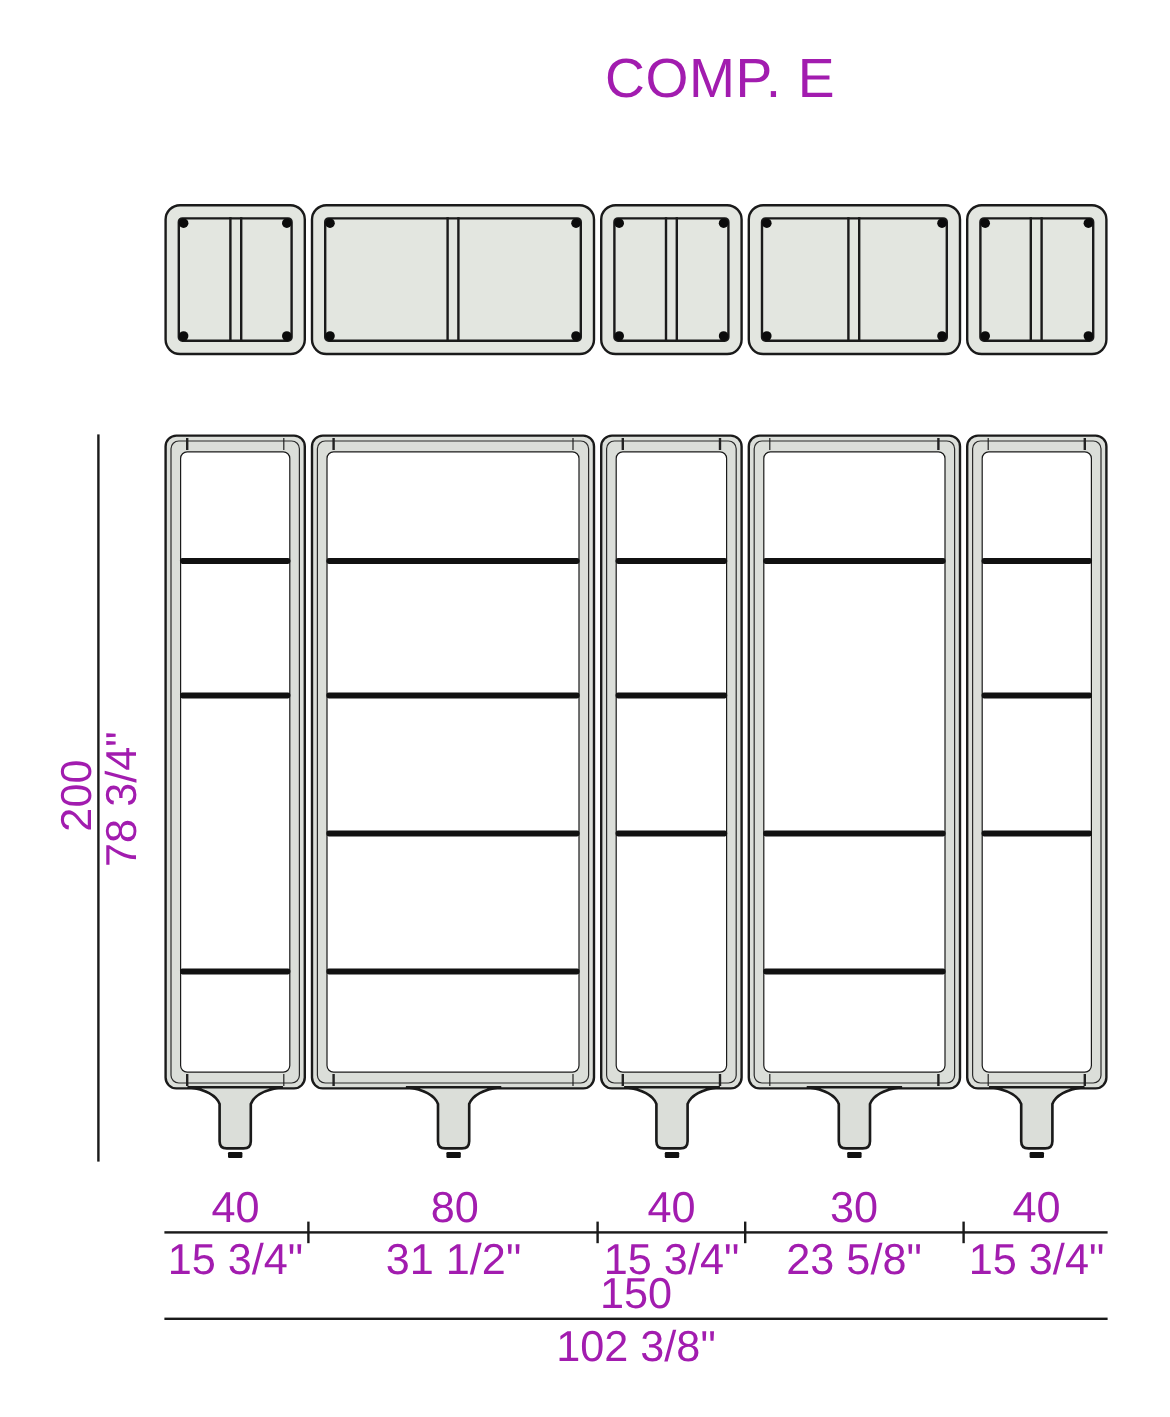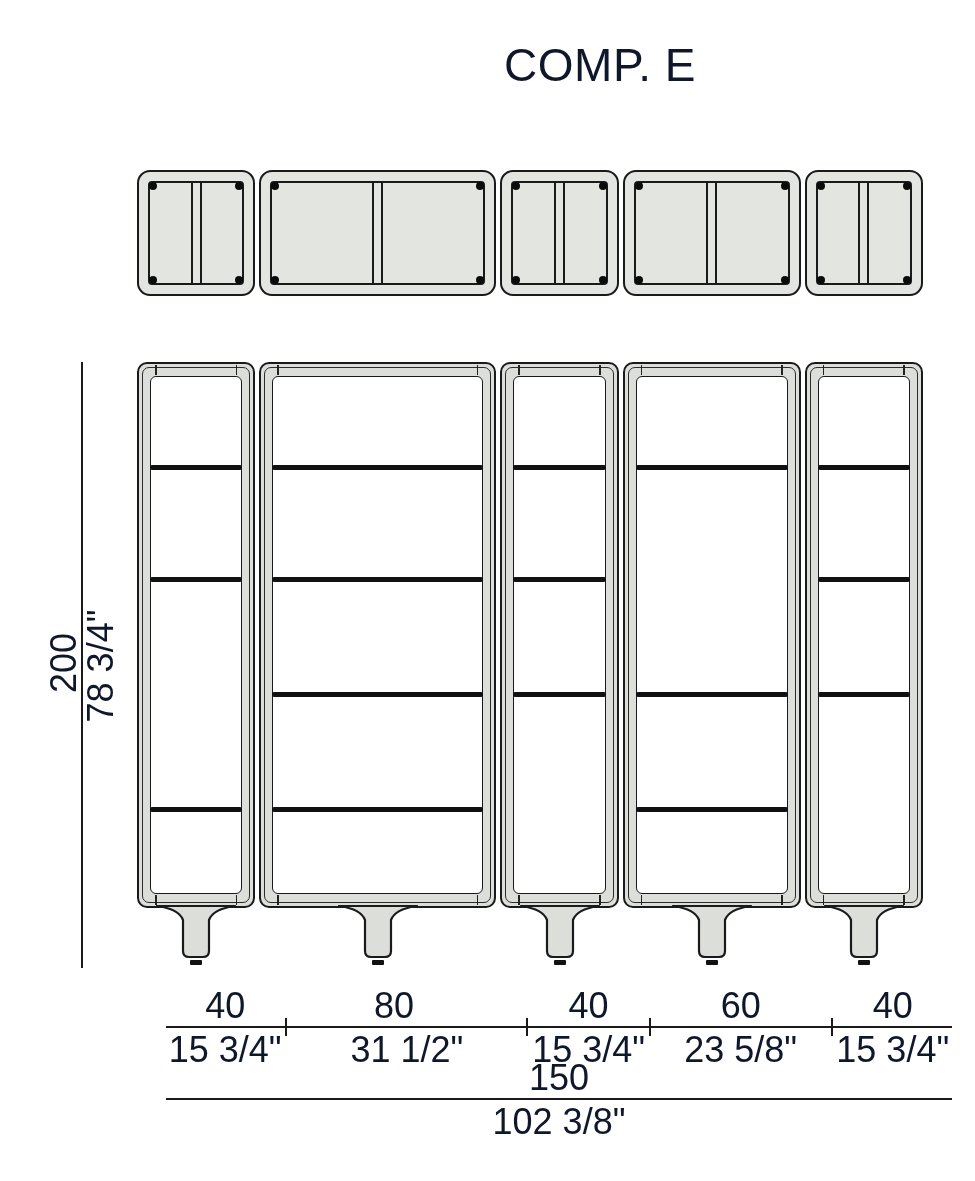--- a/index.html
+++ b/index.html
@@ -1,18 +1,18 @@
 <!DOCTYPE html>
 <html><head>
 <meta charset="utf-8">
 <style>
   html,body{margin:0;padding:0;background:#fff;}
   .canvas{
     position:relative;width:975px;height:1181px;background:#fff;overflow:hidden;
-    font-family:"Liberation Sans","DejaVu Sans",sans-serif;color:#0f172a;
+    font-family:"Liberation Sans","DejaVu Sans",sans-serif;color:#a21caf;
   }
   .title{
     position:absolute;left:600px;top:40px;transform:translateX(-50%);
     font-size:46px;line-height:1.1;letter-spacing:0.5px;white-space:nowrap;
   }
   
   .top-view{position:absolute;left:137px;top:170px;width:786px;height:126px;display:flex;gap:4px;}
   .module{position:relative;height:100%;background:#e3e6e0;border:2.4px solid #1a1a1a;border-radius:13px;box-sizing:border-box;flex:0 0 auto;}
   .m-inner{position:absolute;left:9px;right:9px;top:9px;bottom:9px;border:2px solid #1a1a1a;border-radius:4px;}
   .m-div{position:absolute;top:9px;bottom:9px;left:calc(50% - 5.5px);width:11px;border-left:2.4px solid #1a1a1a;border-right:2.4px solid #1a1a1a;box-sizing:border-box;}
@@ -25,21 +25,21 @@
   .inner{position:absolute;left:11px;right:11px;top:12px;bottom:12px;background:#fff;border:1.6px solid #1a1a1a;border-radius:6px;}
   .shelf{position:absolute;left:11px;right:11px;height:5px;background:#111;border-radius:2px;}
   .rtick{position:absolute;width:1.5px;height:10px;background:#222;}
   .rtick.t{top:1px}.rtick.b{bottom:1px}.rtick.l{left:16px}.rtick.r{right:16px}
   .leg{position:absolute;left:50%;bottom:-61px;transform:translateX(-50%);width:80px;height:62px;}
   
   .vdim-line{position:absolute;left:81px;top:362px;width:2px;height:606px;background:#1a1a1a;}
   .vlabel{position:absolute;white-space:nowrap;font-size:36px;line-height:1;}
   .vlabel.cm{left:64px;top:663px;transform:translate(-50%,-50%) rotate(-90deg);}
   .vlabel.in{left:101px;top:666px;transform:translate(-50%,-50%) rotate(-90deg);}
-  .hdims{position:absolute;left:137px;top:0;width:786px;height:1181px;pointer-events:none;margin-left:29px;}
+  .hdims{position:absolute;left:137px;top:0;width:786px;height:1181px;pointer-events:none;}
   .dim-line1{position:absolute;left:0;top:1026px;width:786px;height:2px;background:#1a1a1a;}
   .dim-line2{position:absolute;left:0;top:1098px;width:786px;height:2px;background:#1a1a1a;}
   .dtick{position:absolute;width:2px;height:18px;top:1018px;background:#1a1a1a;}
   .seg-label{position:absolute;transform:translateX(-50%);white-space:nowrap;font-size:36px;line-height:1;}
   .seg-label.cm{top:988px;}
   .seg-label.in{top:1032px;}
   .total-cm{position:absolute;left:393px;top:1060px;transform:translateX(-50%);font-size:36px;line-height:1;}
   .total-in{position:absolute;left:393px;top:1104px;transform:translateX(-50%);font-size:36px;line-height:1;}
 </style>
 </head>
@@ -176,27 +176,27 @@
     <div class="vlabel cm">200</div>
     <div class="vlabel in">78 3/4"</div>
   </div>
 
   <div class="hdims">
     <div class="dim-line1"></div>
     <div id="seg-extra">
         <div class="seg-label cm" style="left: 59.2308px;">40</div>
         <div class="seg-label in" style="left: 59.2308px;">15 3/4"</div>
         <div class="dtick" style="left: 119.462px;"></div>
-        <div class="seg-label cm" style="left: 228px;">80</div>
+        <div class="seg-label cm" style="left: 242px;">80</div>
         <div class="seg-label in" style="left: 240.923px;">31 1/2"</div>
         <div class="dtick" style="left: 360.385px;"></div>
         <div class="seg-label cm" style="left: 422.615px;">40</div>
         <div class="seg-label in" style="left: 422.615px;">15 3/4"</div>
         <div class="dtick" style="left: 482.846px;"></div>
-        <div class="seg-label cm" style="left: 574.692px;">60</div>
+        <div class="seg-label cm" style="left: 574.692px;">30</div>
         <div class="seg-label in" style="left: 574.692px;">23 5/8"</div>
         <div class="dtick" style="left: 664.538px;"></div>
         <div class="seg-label cm" style="left: 726.769px;">40</div>
         <div class="seg-label in" style="left: 726.769px;">15 3/4"</div>
       </div>
     <div class="total-cm">150</div>
     <div class="dim-line2"></div>
     <div class="total-in">102 3/8"</div>
   </div>
 

